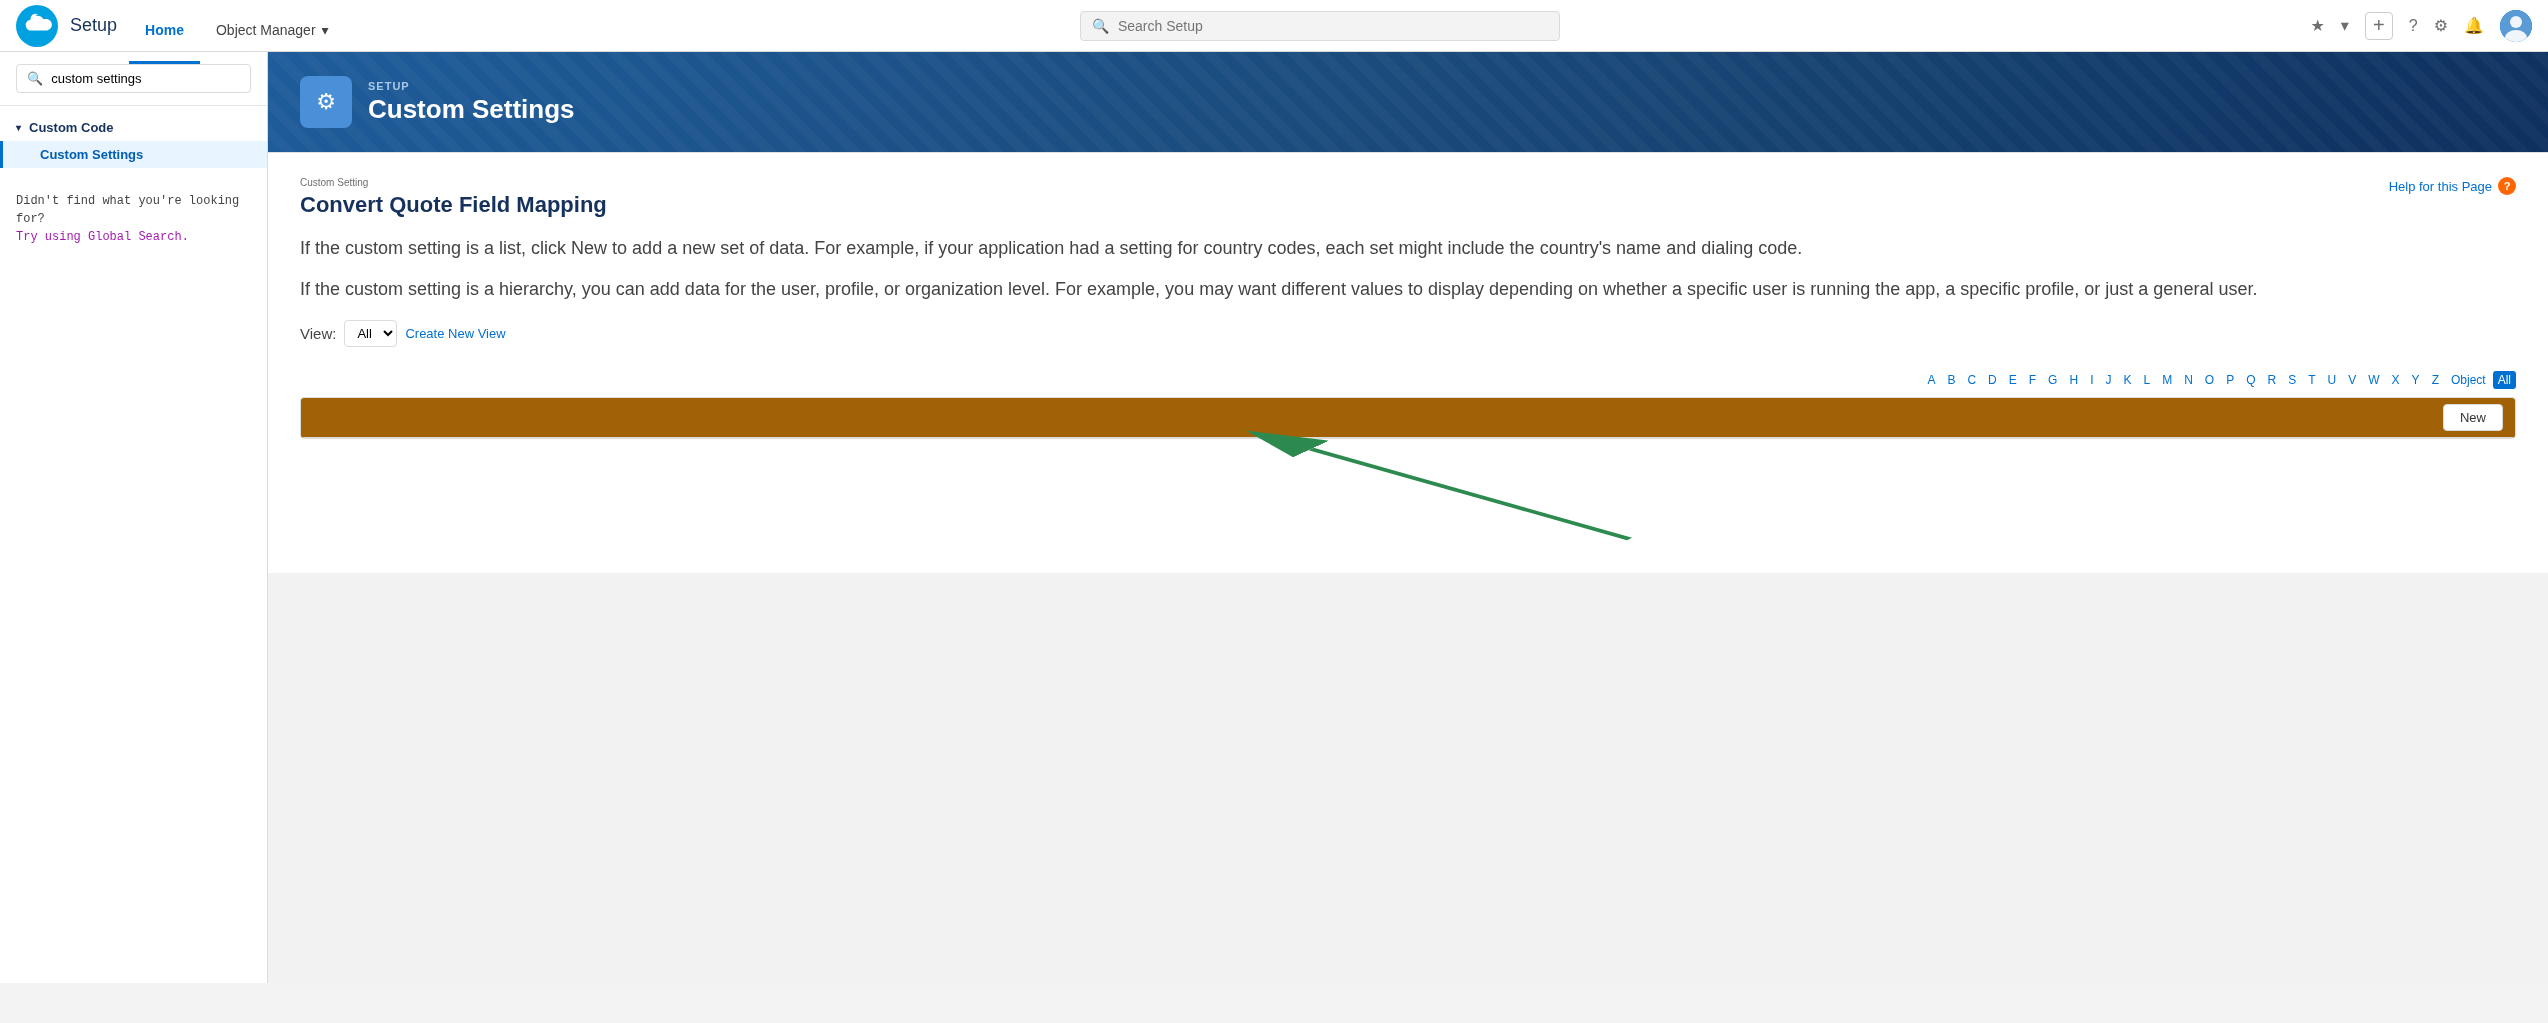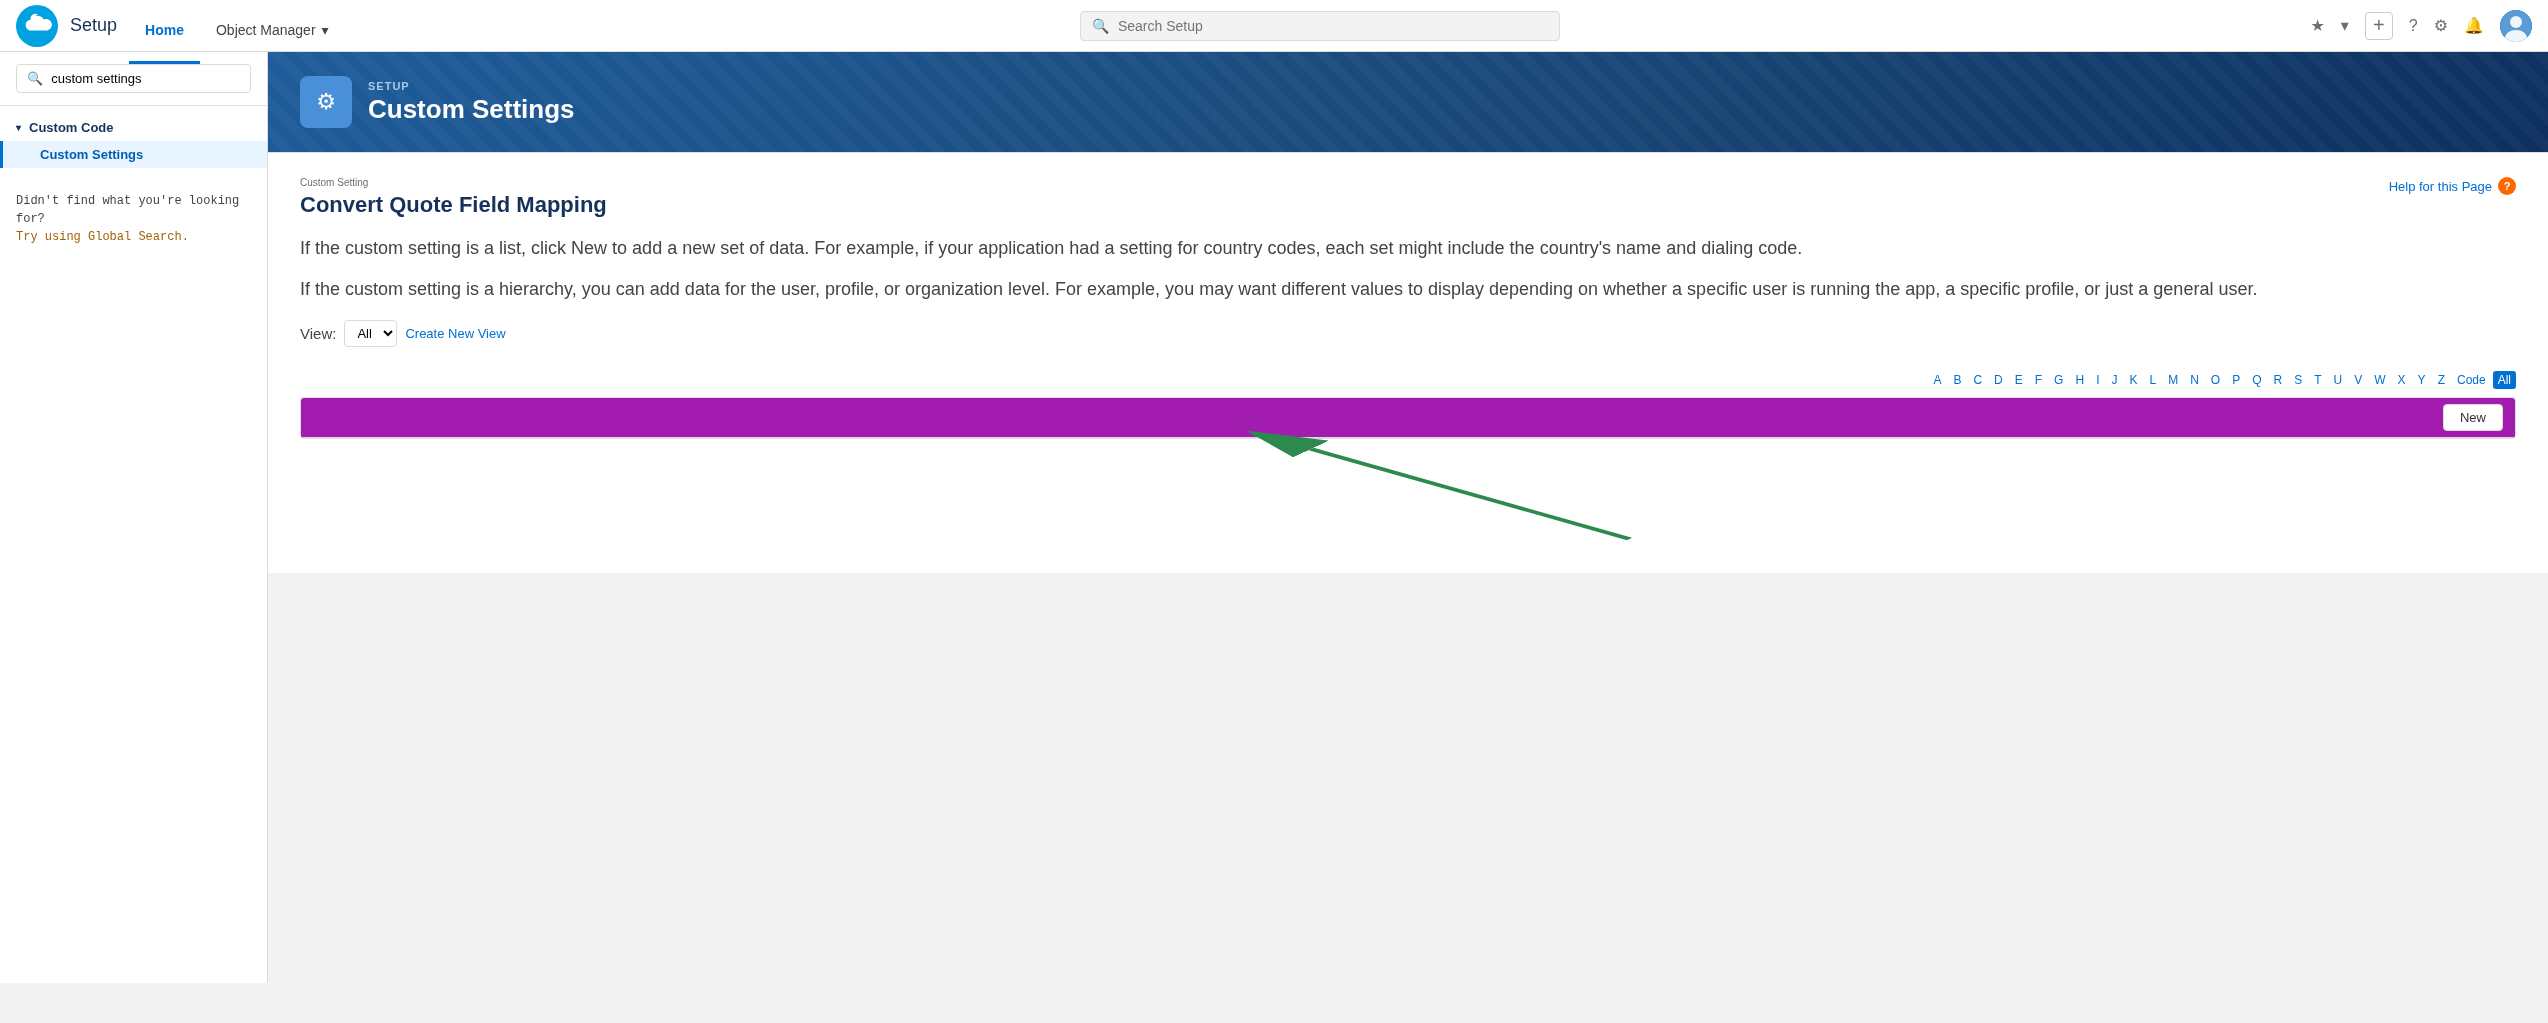--- a/index.html
+++ b/index.html
@@ -173,21 +173,21 @@
       padding-left: 37px;
     }
     .sidebar-not-found {
       padding: 16px;
       color: #444;
       font-size: 12px;
       line-height: 1.5;
       font-family: Liberation Mono, monospace;
     }
     .sidebar-not-found a {
-      color: #a16207;
+      color: #a21caf;
       text-decoration: none;
     }
 
     
     .main-content {
       flex: 1;
       overflow-y: auto;
       background: #f3f2f2;
     }
 
@@ -344,21 +344,21 @@
     .data-table-container {
       border: 1px solid #dddbda;
       border-radius: 4px;
       overflow: hidden;
       margin-top: 0;
     }
     .data-table-toolbar {
       display: flex;
       justify-content: flex-end;
       align-items: center;
-      background: #a21caf;
+      background: #a16207;
       border-bottom: 1px solid #dddbda;
       padding: 6px 12px;
     }
     .new-button {
       background: #fff;
       border: 1px solid #dddbda;
       border-radius: 4px;
       padding: 5px 16px;
       font-size: 13px;
       cursor: pointer;
@@ -529,21 +529,21 @@
         <a class="alpha-letter">Q</a>
         <a class="alpha-letter">R</a>
         <a class="alpha-letter">S</a>
         <a class="alpha-letter">T</a>
         <a class="alpha-letter">U</a>
         <a class="alpha-letter">V</a>
         <a class="alpha-letter">W</a>
         <a class="alpha-letter">X</a>
         <a class="alpha-letter">Y</a>
         <a class="alpha-letter">Z</a>
-        <a class="alpha-letter">Code</a>
+        <a class="alpha-letter">Object</a>
         <a class="alpha-letter active">All</a>
       </div>
 
       <div class="data-table-container">
         <div class="data-table-toolbar">
           <button class="new-button">New</button>
         </div>
       </div>
 
       <div class="arrow-container">

